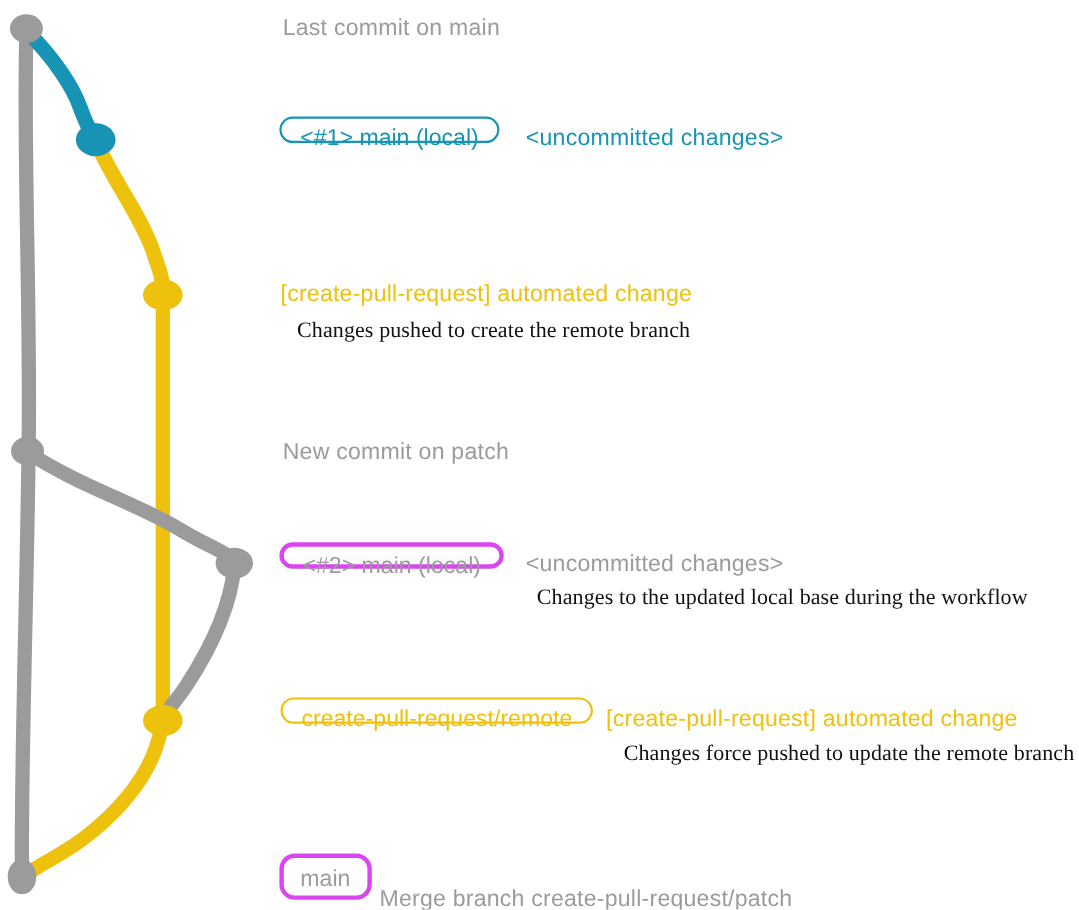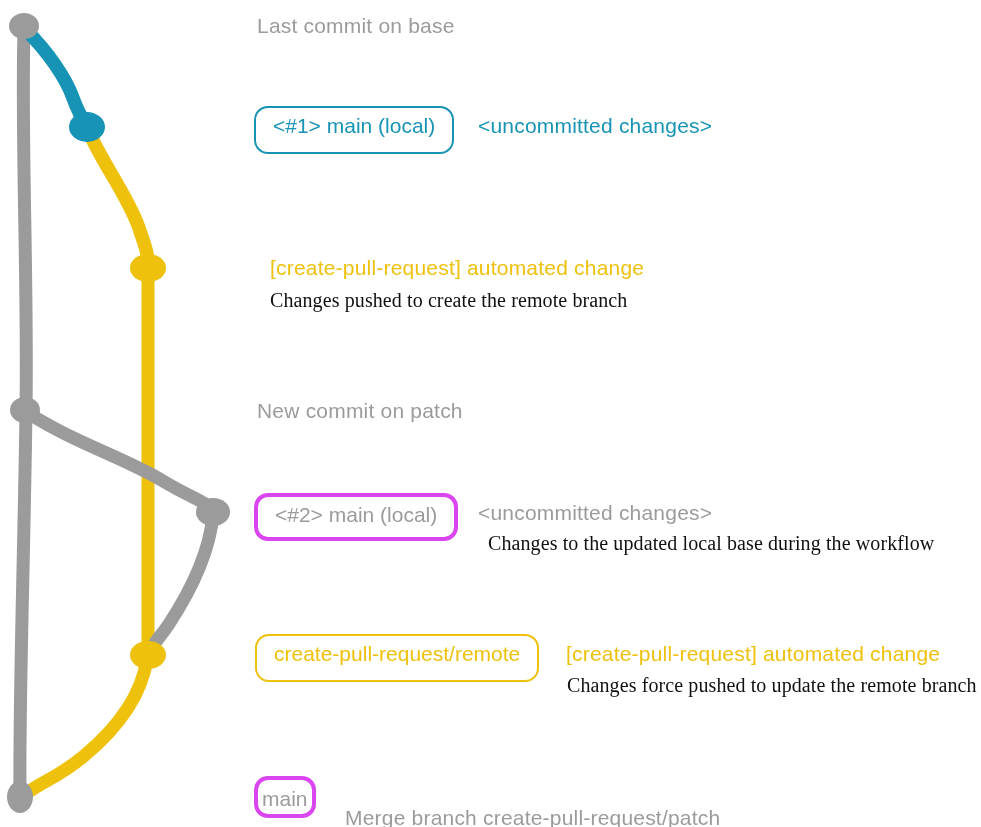--- a/index.html
+++ b/index.html
@@ -31,41 +31,41 @@
   .dot.yellow  { fill: var(--c-yellow); }
 
   
   .sans-label {
     font-size: 21px;
     line-height: 26px;
     letter-spacing: 0.2px;
   }
   .c-gray   { color: var(--c-gray); }
   .c-teal   { color: var(--c-teal); }
-  .c-yellow { color: var(--c-yellow); margin-left: 15px; }
+  .c-yellow { color: var(--c-yellow); }
   .serif-note {
     font-family: "Liberation Serif", serif;
     font-size: 20px;
     line-height: 24px;
     color: var(--c-dark);
     letter-spacing: 0.1px;
   }
   .badge {
     display: inline-block;
-    height: 48px;
+    height: 24px;
     line-height: 36px;
     padding: 0 17px;
     border-radius: 14px;
     font-size: 21px;
     background: #ffffff;
   }
   .badge.teal   { border: 2px solid var(--c-teal);   color: var(--c-teal); }
   .badge.yellow { border: 2px solid var(--c-yellow); color: var(--c-yellow); }
   .badge.gray   { border: 4px solid #d946ef;         color: var(--c-gray); }
-  .badge.small  { padding: 0 4px; height: 42px; line-height: 38px; }
+  .badge.small  { padding: 0 15px; height: 42px; line-height: 38px; }
 </style>
 </head>
 <body>
 
 <div class="stage">
 
   <svg id="graph-svg" width="250" height="827" viewBox="0 0 250 827">
 
     <path class="edge gray" stroke-width="13" d="M24 30 C21 140 28 280 26 410 C24 560 19 700 20 790"></path>
 
@@ -82,21 +82,21 @@
 
     <ellipse class="dot gray" cx="24" cy="26" rx="15" ry="13"></ellipse>
     <ellipse class="dot teal" cx="87" cy="127" rx="18" ry="15"></ellipse>
     <ellipse class="dot yellow" cx="148" cy="268" rx="18" ry="14"></ellipse>
     <ellipse class="dot gray" cx="25" cy="410" rx="15" ry="13"></ellipse>
     <ellipse class="dot gray" cx="213" cy="512" rx="17" ry="14"></ellipse>
     <ellipse class="dot yellow" cx="148" cy="655" rx="18" ry="14"></ellipse>
     <ellipse class="dot gray" cx="20" cy="797" rx="13" ry="16"></ellipse>
   </svg>
 
-  <div class="abs sans-label c-gray" style="left:257px; top:13px;">Last commit on base</div>
+  <div class="abs sans-label c-gray" style="left:257px; top:13px;">Last commit on main</div>
 
   <div class="abs badge teal" style="left:254px; top:106px;">&lt;#1&gt; main (local)</div>
   <div class="abs sans-label c-teal" style="left:478px; top:113px;">&lt;uncommitted changes&gt;</div>
 
   <div class="abs sans-label c-yellow" style="left:255px; top:255px;">[create-pull-request] automated change</div>
   <div class="abs serif-note" style="left:270px; top:288px;">Changes pushed to create the remote branch</div>
 
   <div class="abs sans-label c-gray" style="left:257px; top:398px;">New commit on patch</div>
 
   <div class="abs badge gray" style="left:254px; top:493px;">&lt;#2&gt; main (local)</div>

